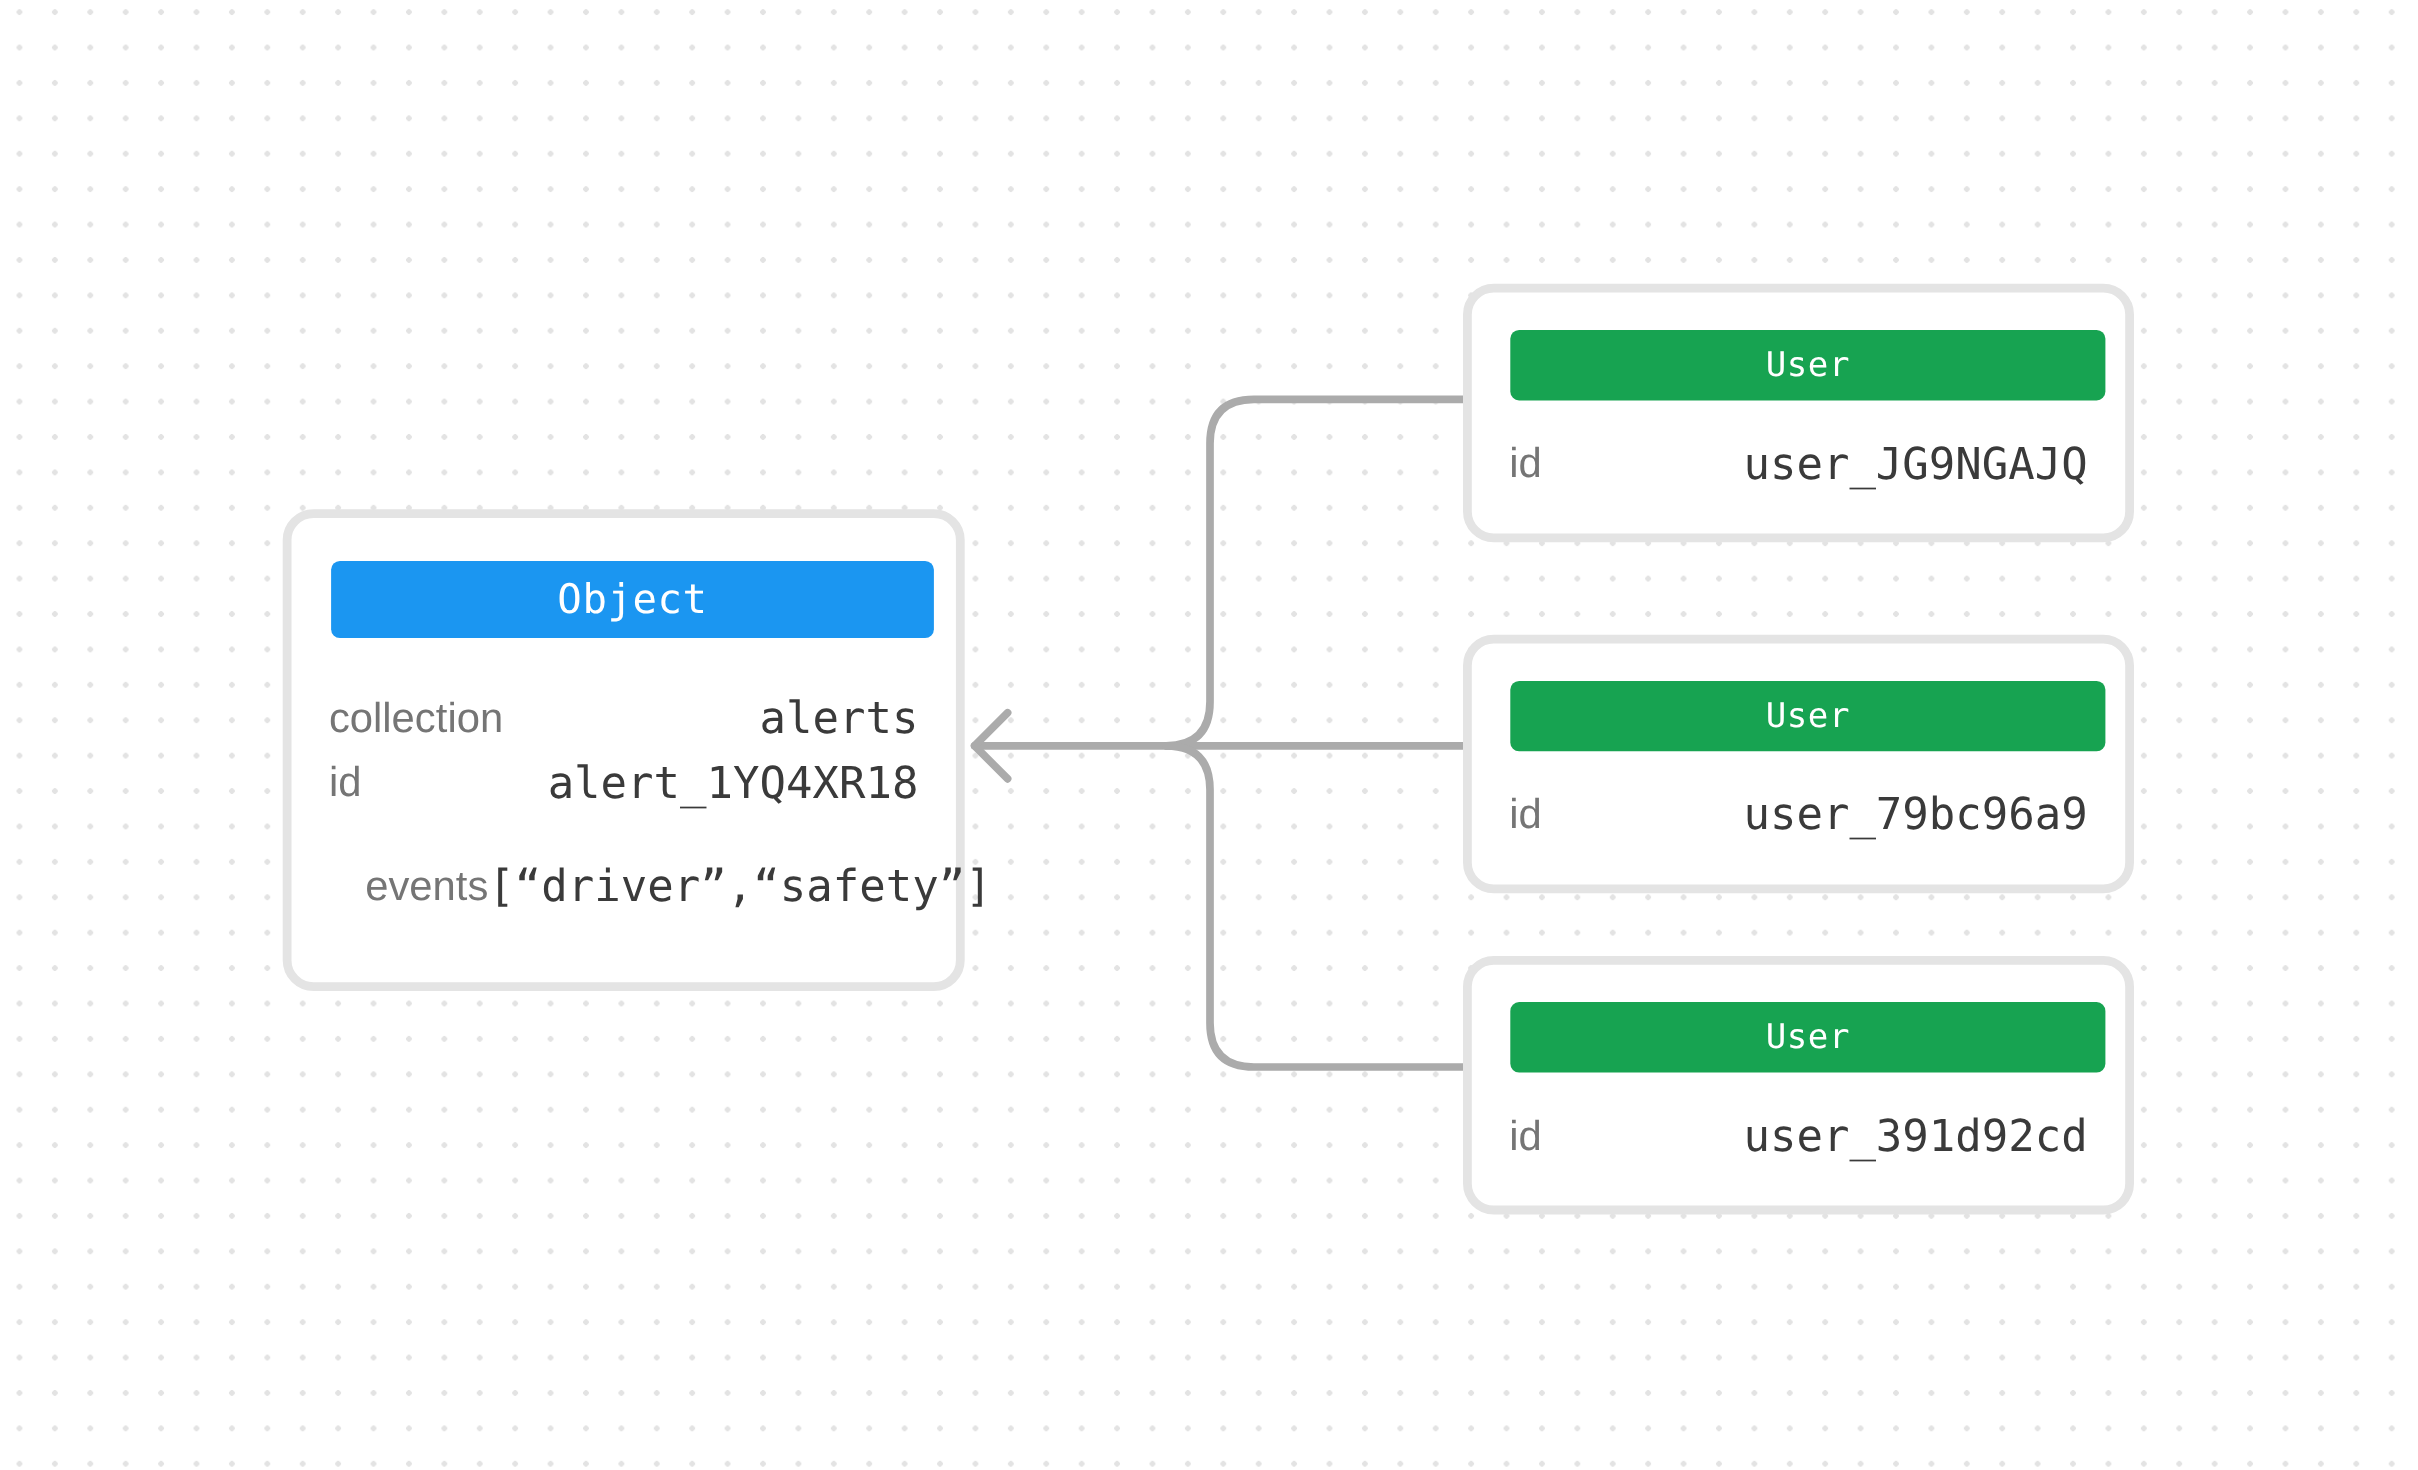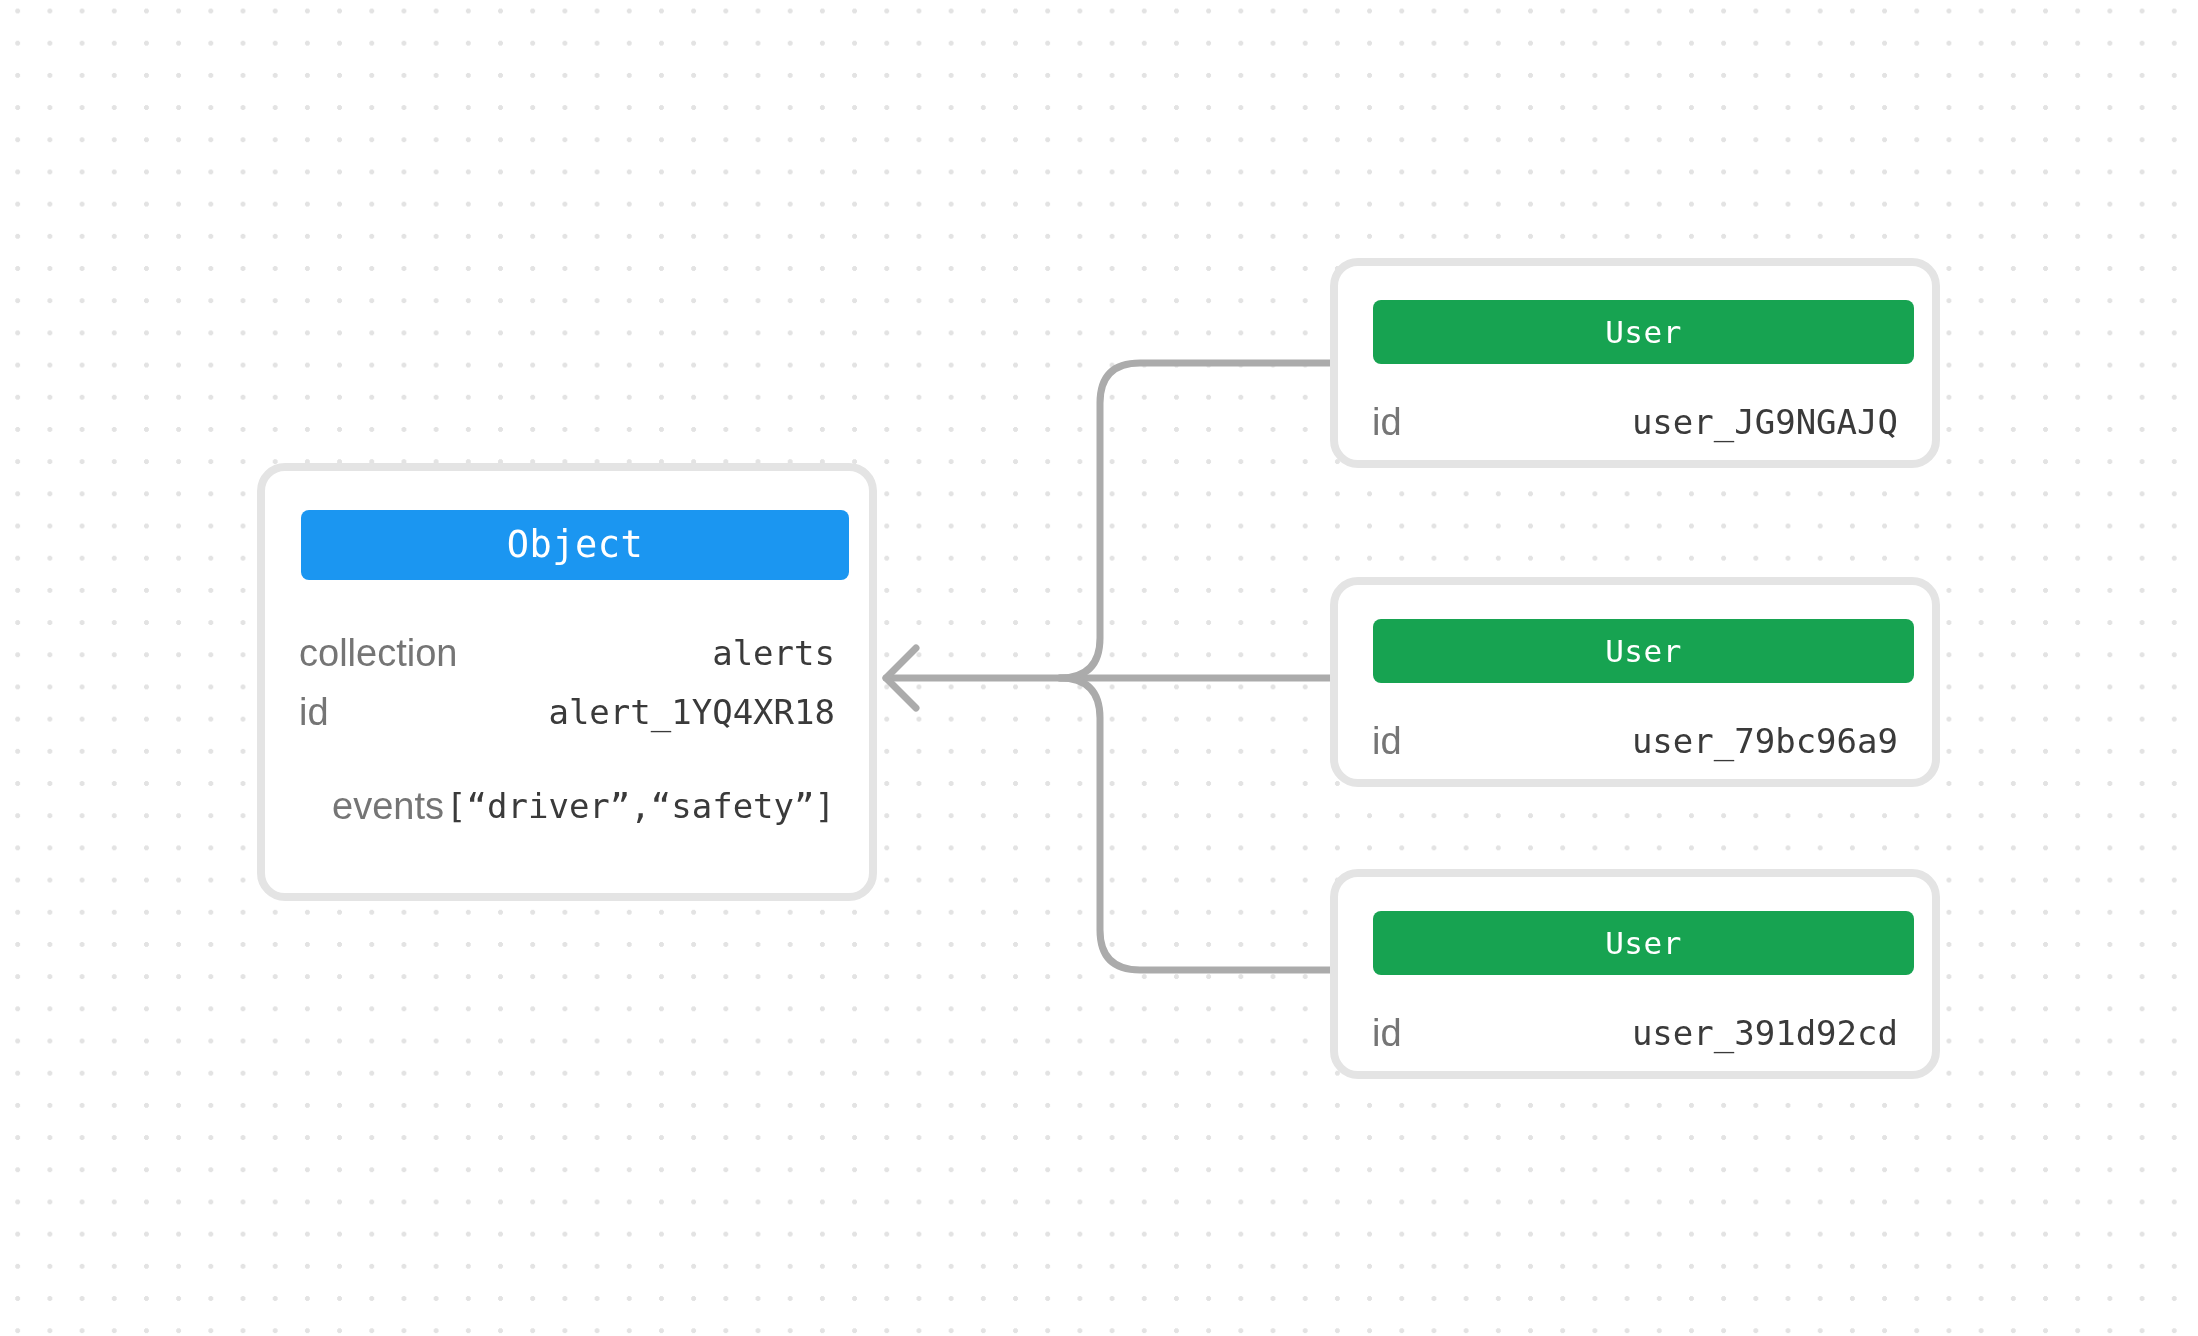--- a/index.html
+++ b/index.html
@@ -43,21 +43,21 @@
     stroke-linejoin: round;
   }
   .card {
     position: absolute;
     background: #fff;
     border: 8px solid var(--card-border);
     border-radius: 28px;
     z-index: 2;
   }
   .object-card { left: 257px; top: 463px; width: 620px; height: 438px; }
-  .user-card   { left: 1330px; width: 610px; height: 210px; }
+  .user-card   { left: 1330px; width: 610px; height: 235px; }
   .user-card.u1 { top: 258px; }
   .user-card.u2 { top: 577px; }
   .user-card.u3 { top: 869px; }
   .hdr {
     position: absolute;
     border-radius: 8px;
     color: var(--header-text);
     font-family: "DejaVu Sans Mono", monospace;
     font-weight: 500;
     text-align: center;
@@ -85,21 +85,21 @@
   .object-card .row.r2 { top: 266px; }
   .object-card .row.r3 { top: 313px; margin-left: 33px; }
   .user-card .row.r0 { top: 134px; }
   .lbl {
     font-family: "Liberation Sans", sans-serif;
     font-size: 38px;
     color: var(--label-text);
   }
   .val {
     font-family: "DejaVu Sans Mono", monospace;
-    font-size: 34px;
+    font-size: 40px;
     font-weight: 500;
     color: var(--value-text);
     white-space: pre;
     text-align: right;
   }
 </style>
 </head>
 <body>
 
 <div class="canvas">

